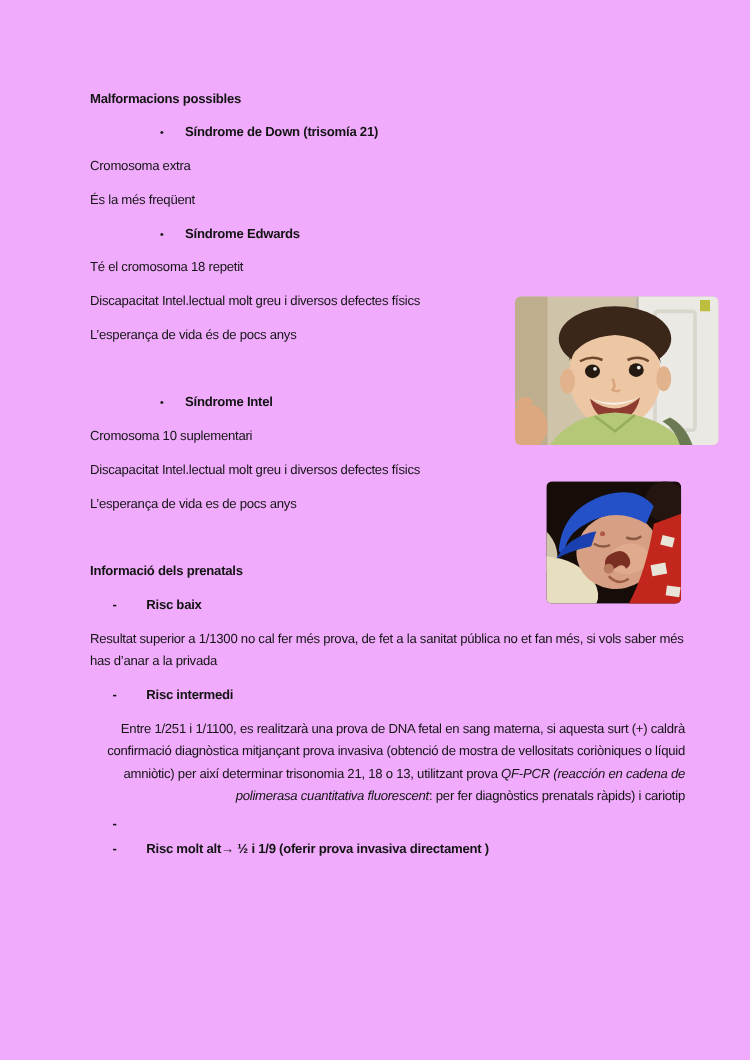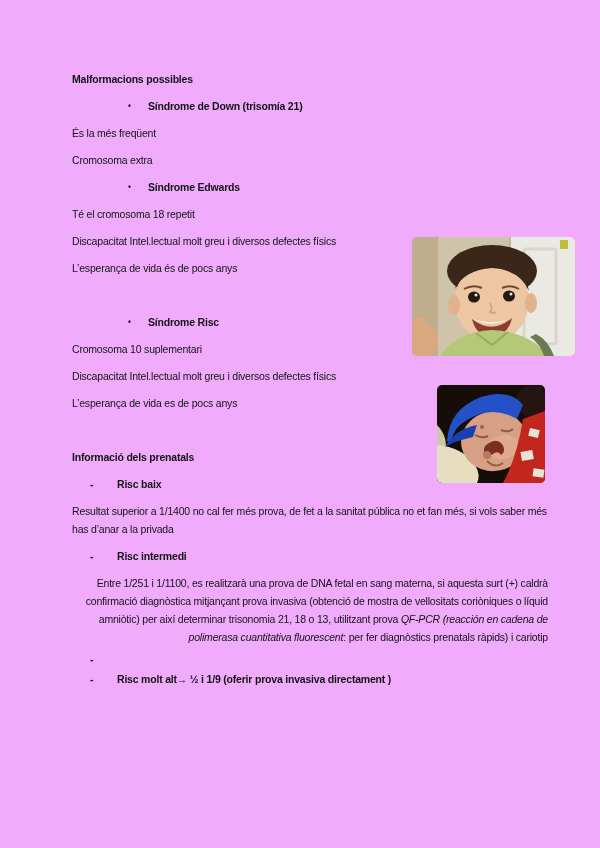--- a/index.html
+++ b/index.html
@@ -58,49 +58,49 @@
 
   <div class="content">
 
     <p class="h">Malformacions possibles</p>
 
     <div class="bullet-item">
       <span class="marker">•</span>
       <span>Síndrome de Down (trisomía 21)</span>
     </div>
 
+    <p>Cromosoma extra</p>
     <p>És la més freqüent</p>
-    <p>Cromosoma extra</p>
 
     <div class="bullet-item">
       <span class="marker">•</span>
       <span>Síndrome Edwards</span>
     </div>
 
     <p>Té el cromosoma 18 repetit</p>
     <p>Discapacitat Intel.lectual molt greu i diversos defectes físics</p>
     <p class="gap-after">L’esperança de vida és de pocs anys</p>
 
     <div class="bullet-item">
       <span class="marker">•</span>
-      <span>Síndrome Risc</span>
+      <span>Síndrome Intel</span>
     </div>
 
     <p>Cromosoma 10 suplementari</p>
     <p>Discapacitat Intel.lectual molt greu i diversos defectes físics</p>
     <p class="gap-after">L’esperança de vida es de pocs anys</p>
 
     <p class="h">Informació dels prenatals</p>
 
     <div class="dash-item">
       <span class="marker">-</span>
       <span>Risc baix</span>
     </div>
 
-    <p>Resultat superior a 1/1400 no cal fer més prova, de fet a la sanitat pública no et fan més, si vols saber més has d’anar a la privada</p>
+    <p>Resultat superior a 1/1300 no cal fer més prova, de fet a la sanitat pública no et fan més, si vols saber més has d’anar a la privada</p>
 
     <div class="dash-item">
       <span class="marker">-</span>
       <span>Risc intermedi</span>
     </div>
 
     <p class="p-entre"><span>Entre 1/251 i 1/1100, es realitzarà una prova de DNA fetal en sang materna, si aquesta surt (+) caldrà confirmació diagnòstica mitjançant prova invasiva (obtenció de mostra de vellositats coriòniques o líquid amniòtic) per així determinar trisonomia 21, 18 o 13, utilitzant prova </span><span class="it">QF-PCR (reacción en cadena de polimerasa cuantitativa fluorescent</span><span>: per fer diagnòstics prenatals ràpids) i cariotip</span></p>
 
     <div class="dash-item tight">
       <span class="marker">-</span>

